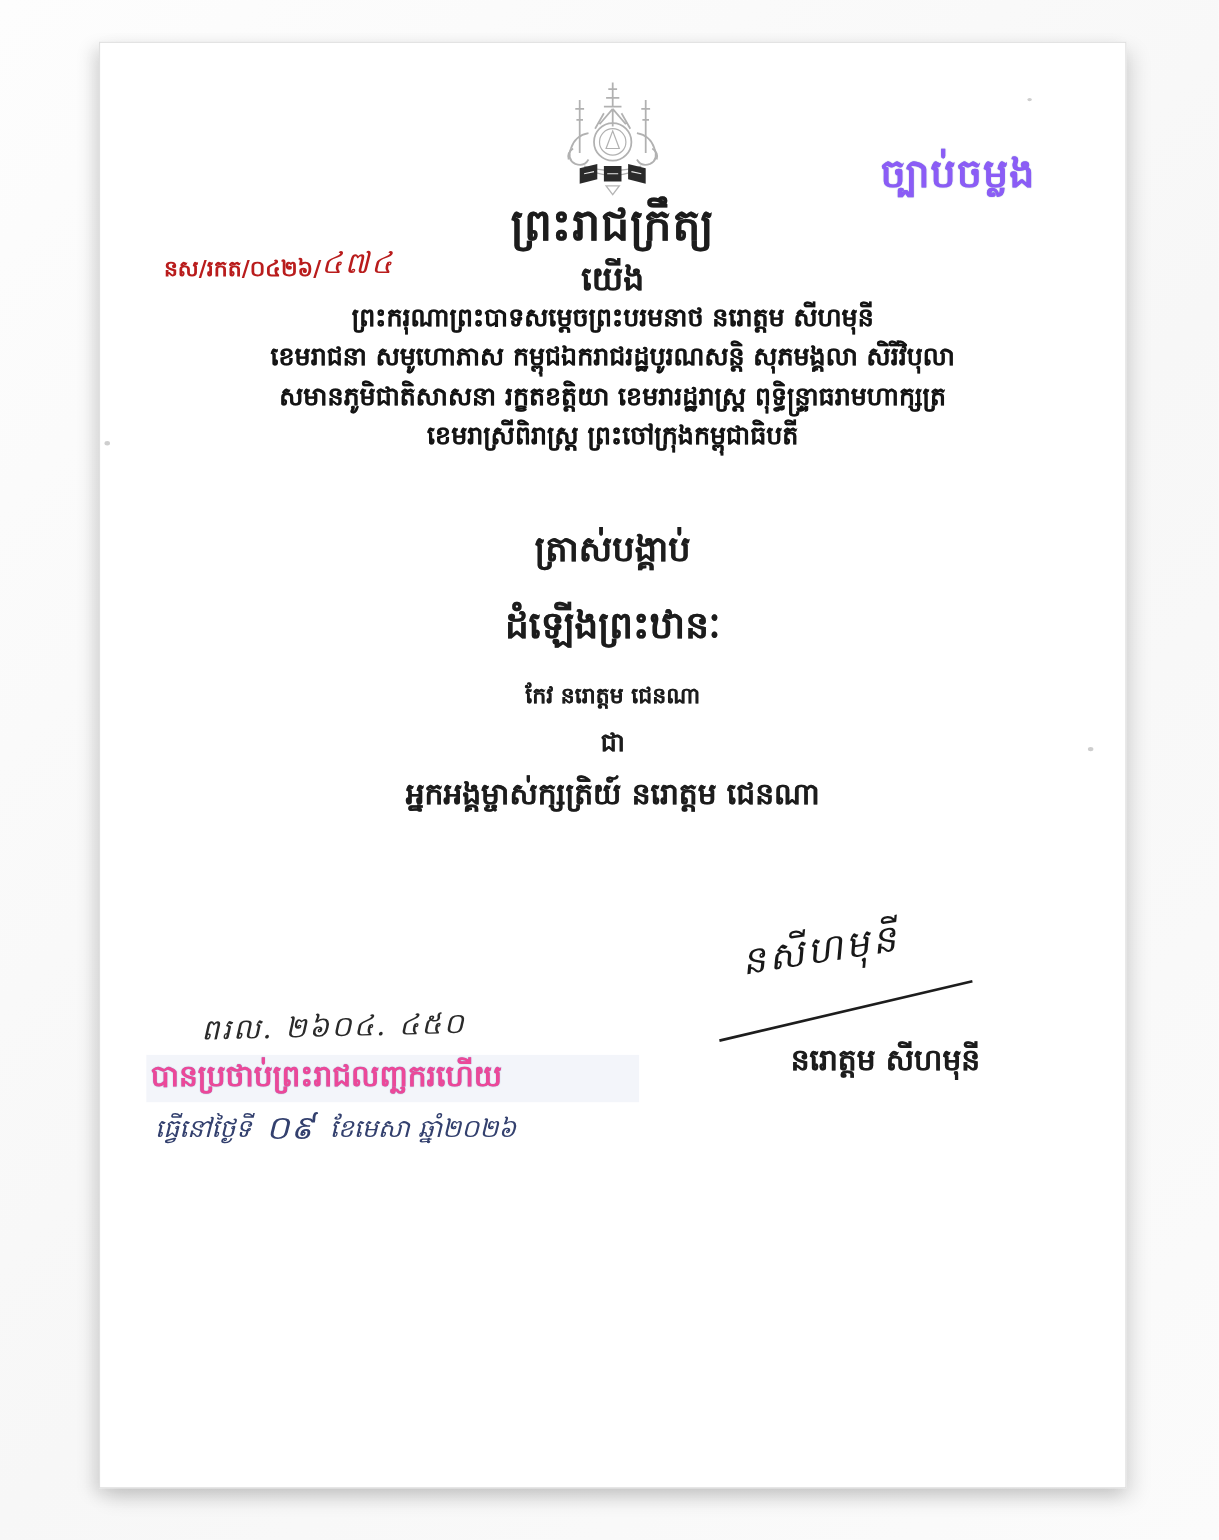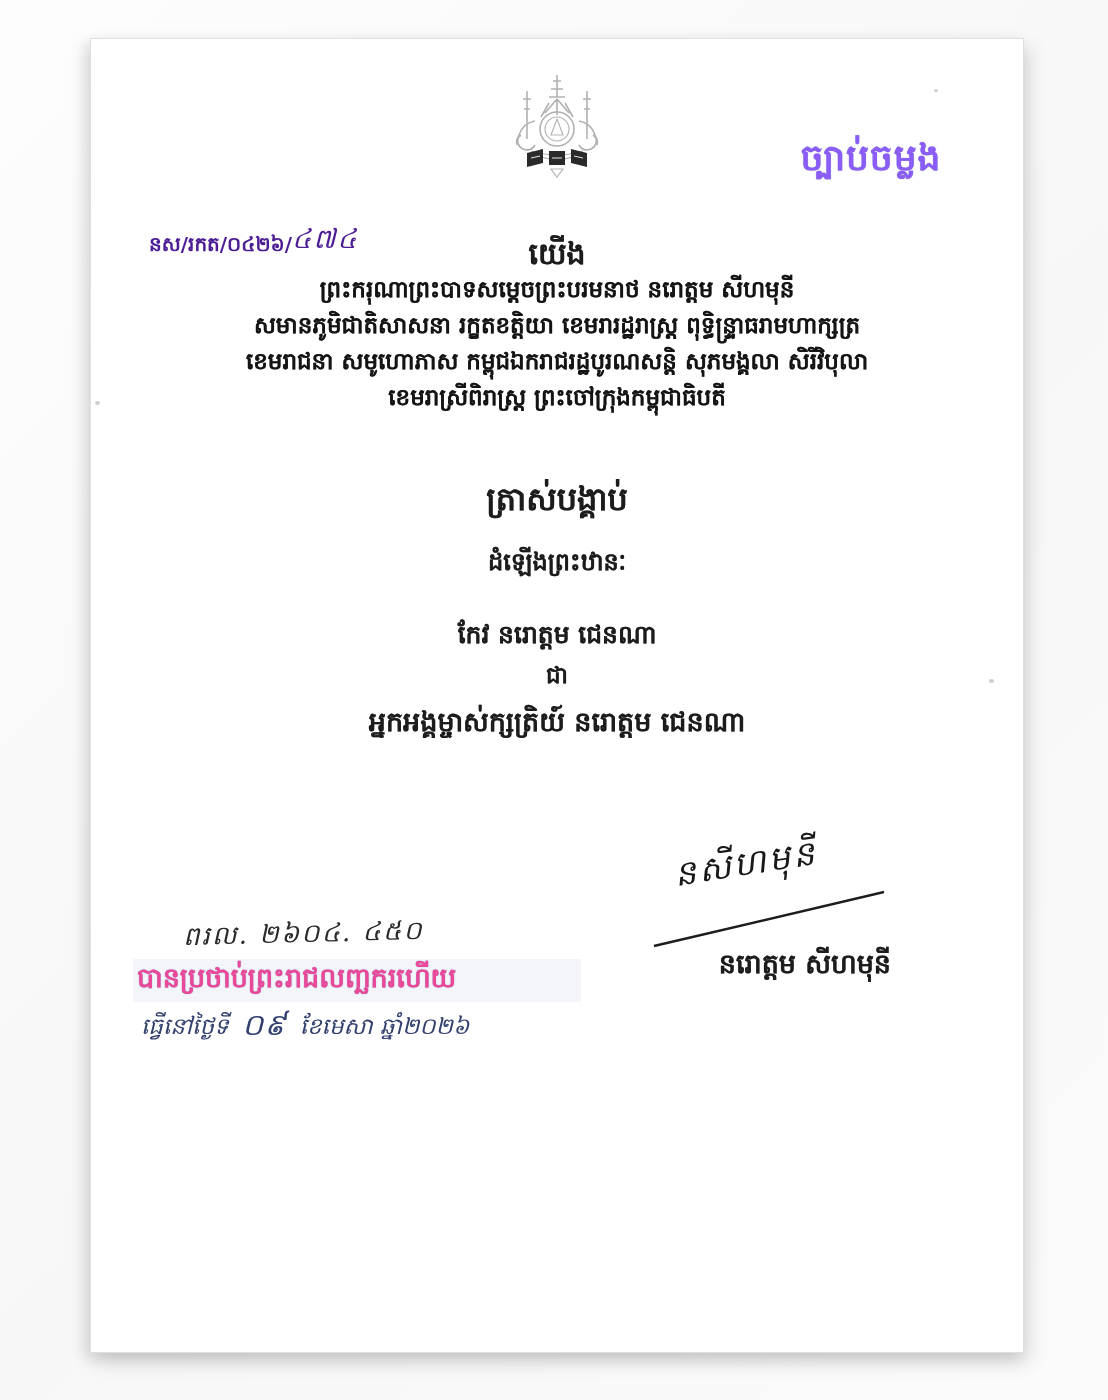--- a/index.html
+++ b/index.html
@@ -18,27 +18,27 @@
   .center{left:0;right:0;text-align:center;}
   .kh{color:#1c1c1c;}
   .bold-disp{font-weight:700;text-shadow:0 0 .6px rgba(0,0,0,.55);}
   .stamp-copy{
     top:96px;left:640px;width:280px;text-align:center;
     font-size:36px;font-weight:700;color:#8b5cf6;
     text-shadow:0 0 1px rgba(30,61,155,.6);letter-spacing:1px;
     filter:blur(.2px);
   }
   .doc-title{top:140px;font-size:40px;letter-spacing:1px;}
-  .ref-line{top:186px;left:58px;font-size:20px;font-weight:700;color:#4c1d95;white-space:nowrap;}
+  .ref-line{top:186px;left:58px;font-size:20px;font-weight:700;color:#b91c1c;white-space:nowrap;}
   .ref-hand{font-family:"DejaVu Serif","Liberation Serif",serif;font-style:italic;font-weight:400;font-size:27px;letter-spacing:2px;position:relative;top:-3px;}
   .we-word{top:196px;font-size:30px;}
   .royal-block{top:232px;font-size:23px;line-height:36px;color:#141414;}
   .h-order{top:440px;font-size:32px;}
-  .h-promote{top:508px;font-size:24px;}
-  .subject{top:580px;font-size:25px;}
+  .h-promote{top:508px;font-size:34px;}
+  .subject{top:580px;font-size:20px;}
   .as-word{top:622px;font-size:23px;}
   .new-title{top:666px;font-size:27px;}
   .sig-wrap{top:795px;left:545px;width:270px;height:130px;}
   .sig-script{
     position:absolute;left:38px;top:8px;font-size:34px;color:#181818;
     font-family:"DejaVu Serif","Liberation Serif",serif;font-style:italic;
     transform:rotate(-9deg);letter-spacing:3px;white-space:nowrap;
   }
   .signer-name{top:908px;left:470px;width:330px;text-align:right;font-size:27px;}
   .bl-registry{
@@ -92,31 +92,32 @@
       </g>
       <g stroke="#e8e8e8" stroke-width="1">
         <path d="M34 89 L43 87 M55 89 L65 89 M77 87 L86 89"></path>
       </g>
       <path d="M54 100 L66 100 L60 108 Z" fill="none" stroke="#b5b5b5" stroke-width="1.2"></path>
     </svg>
   </div>
 
   <div class="abs stamp-copy">ច្បាប់ចម្លង</div>
 
+  <div class="abs center doc-title kh bold-disp">ព្រះរាជក្រឹត្យ</div>
 
   <div class="abs ref-line">
     <span>នស/រកត/០៤២៦/</span><span class="ref-hand">៤៧៤</span>
   </div>
 
   <div class="abs center we-word kh bold-disp">យើង</div>
 
   <div class="abs center royal-block bold-disp">
     <div>ព្រះករុណាព្រះបាទសម្តេចព្រះបរមនាថ នរោត្តម សីហមុនី</div>
+    <div>ខេមរាជនា សមូហោភាស កម្ពុជឯករាជរដ្ឋបូរណសន្តិ សុភមង្គលា សិរីវិបុលា</div>
     <div>សមានភូមិជាតិសាសនា រក្ខតខត្តិយា ខេមរារដ្ឋរាស្ត្រ ពុទ្ធិន្ទ្រាធរាមហាក្សត្រ</div>
-    <div>ខេមរាជនា សមូហោភាស កម្ពុជឯករាជរដ្ឋបូរណសន្តិ សុភមង្គលា សិរីវិបុលា</div>
     <div>ខេមរាស្រីពិរាស្ត្រ ព្រះចៅក្រុងកម្ពុជាធិបតី</div>
   </div>
 
   <div class="abs center h-order kh bold-disp">ត្រាស់បង្គាប់</div>
 
   <div class="abs center h-promote kh bold-disp">ដំឡើងព្រះឋានៈ</div>
 
   <div class="abs center subject kh bold-disp">កែវ នរោត្តម ជេនណា</div>
 
   <div class="abs center as-word kh bold-disp">ជា</div>

